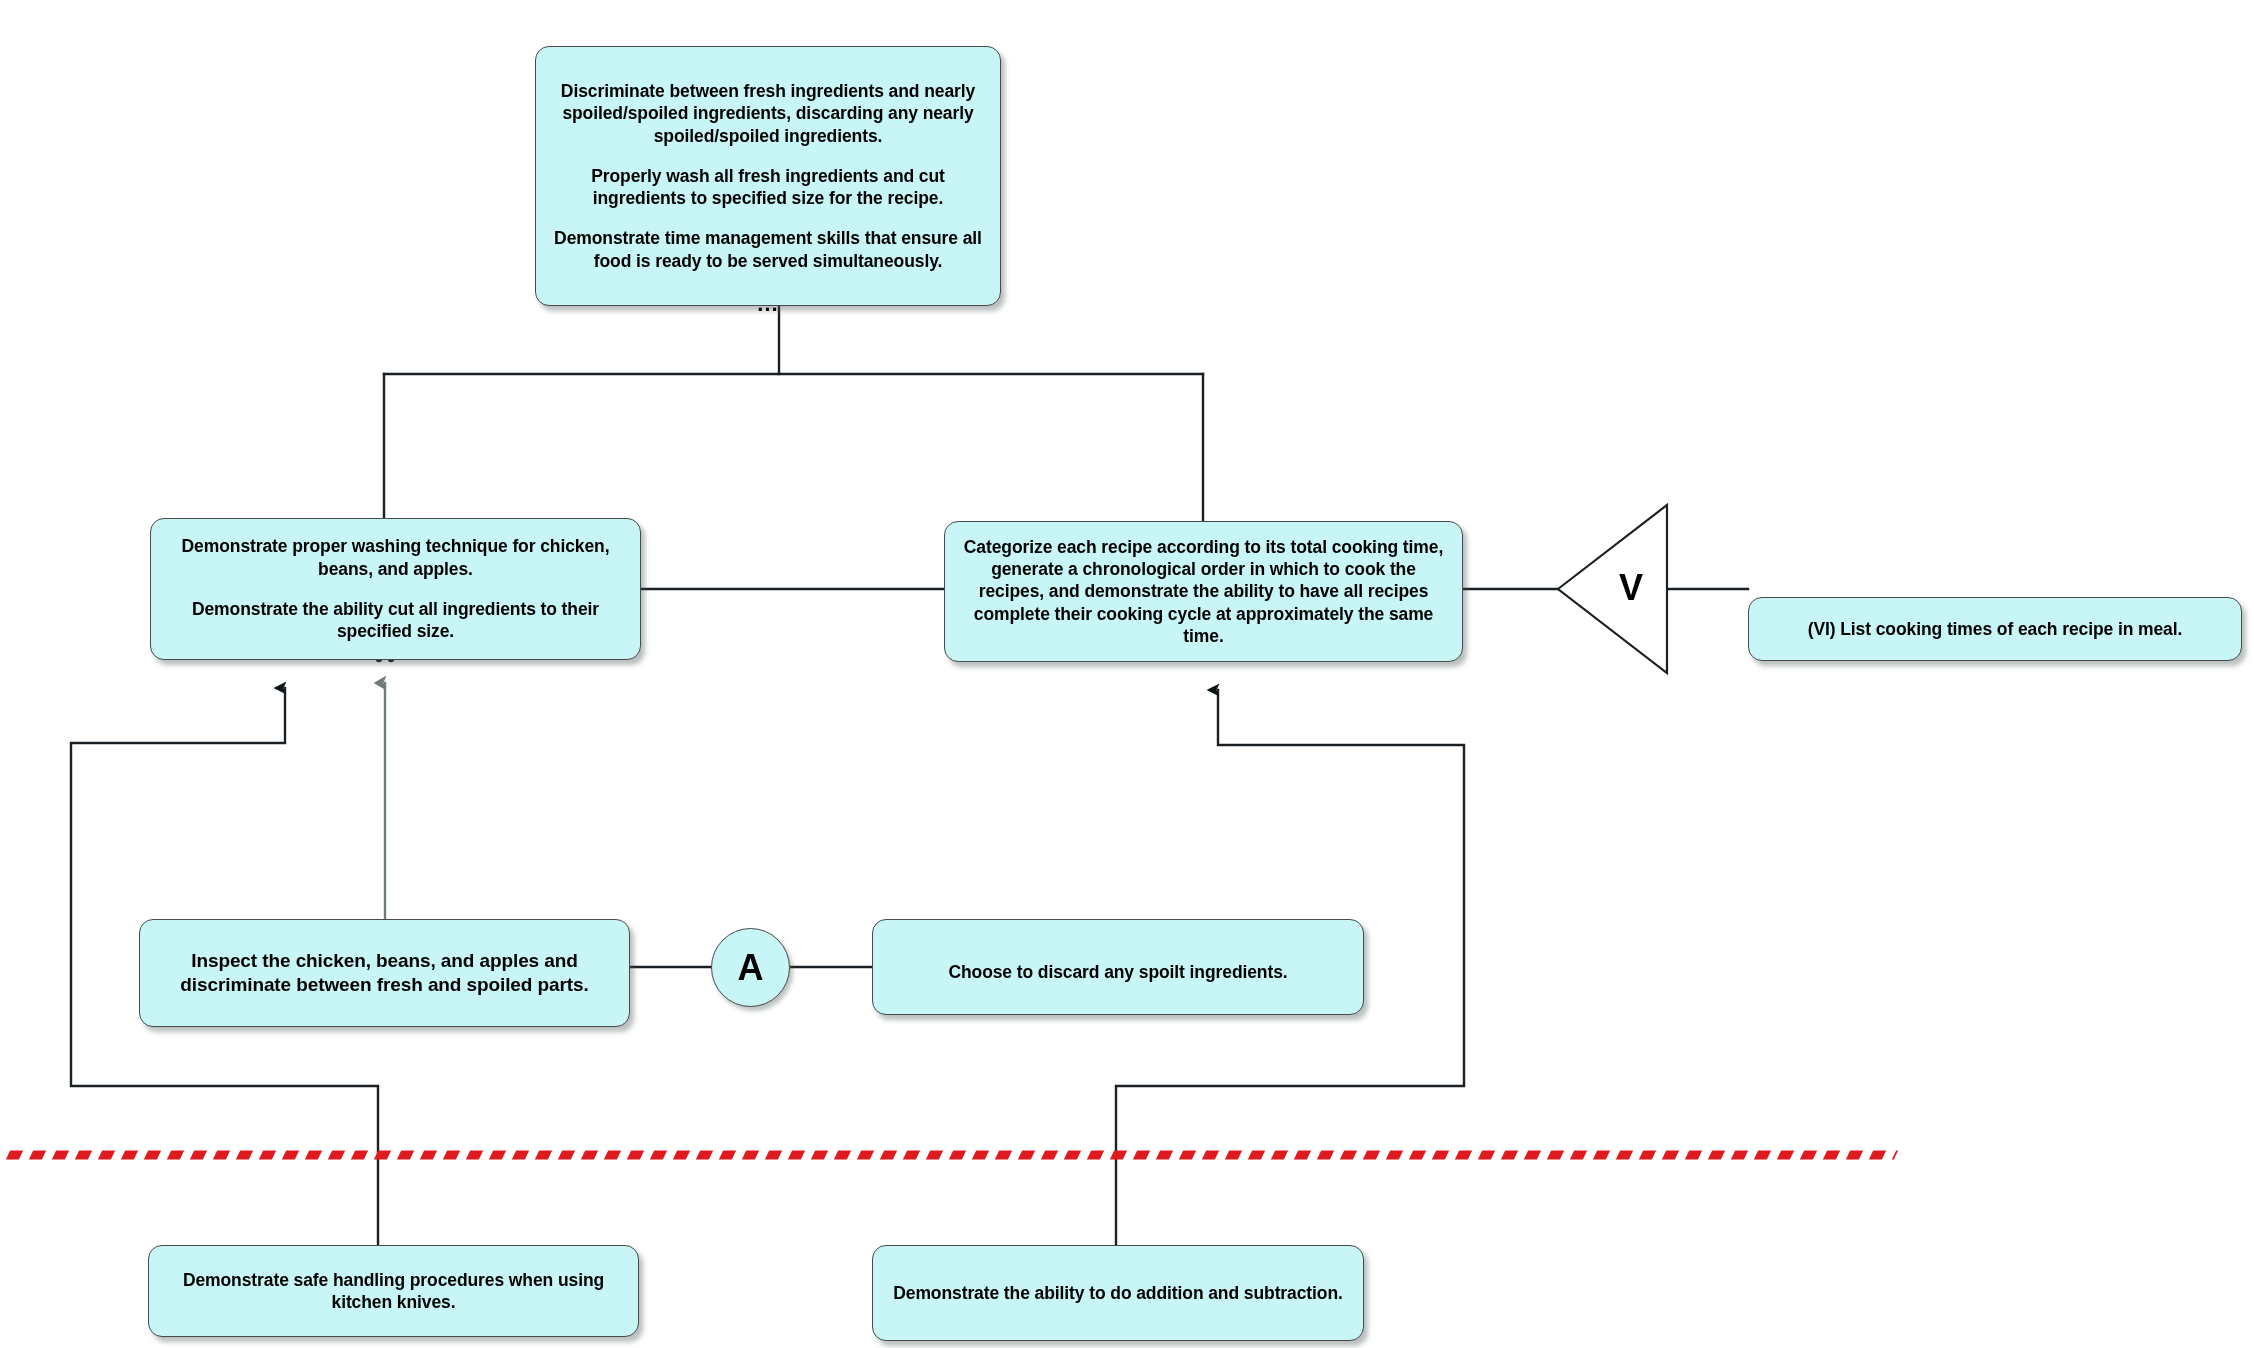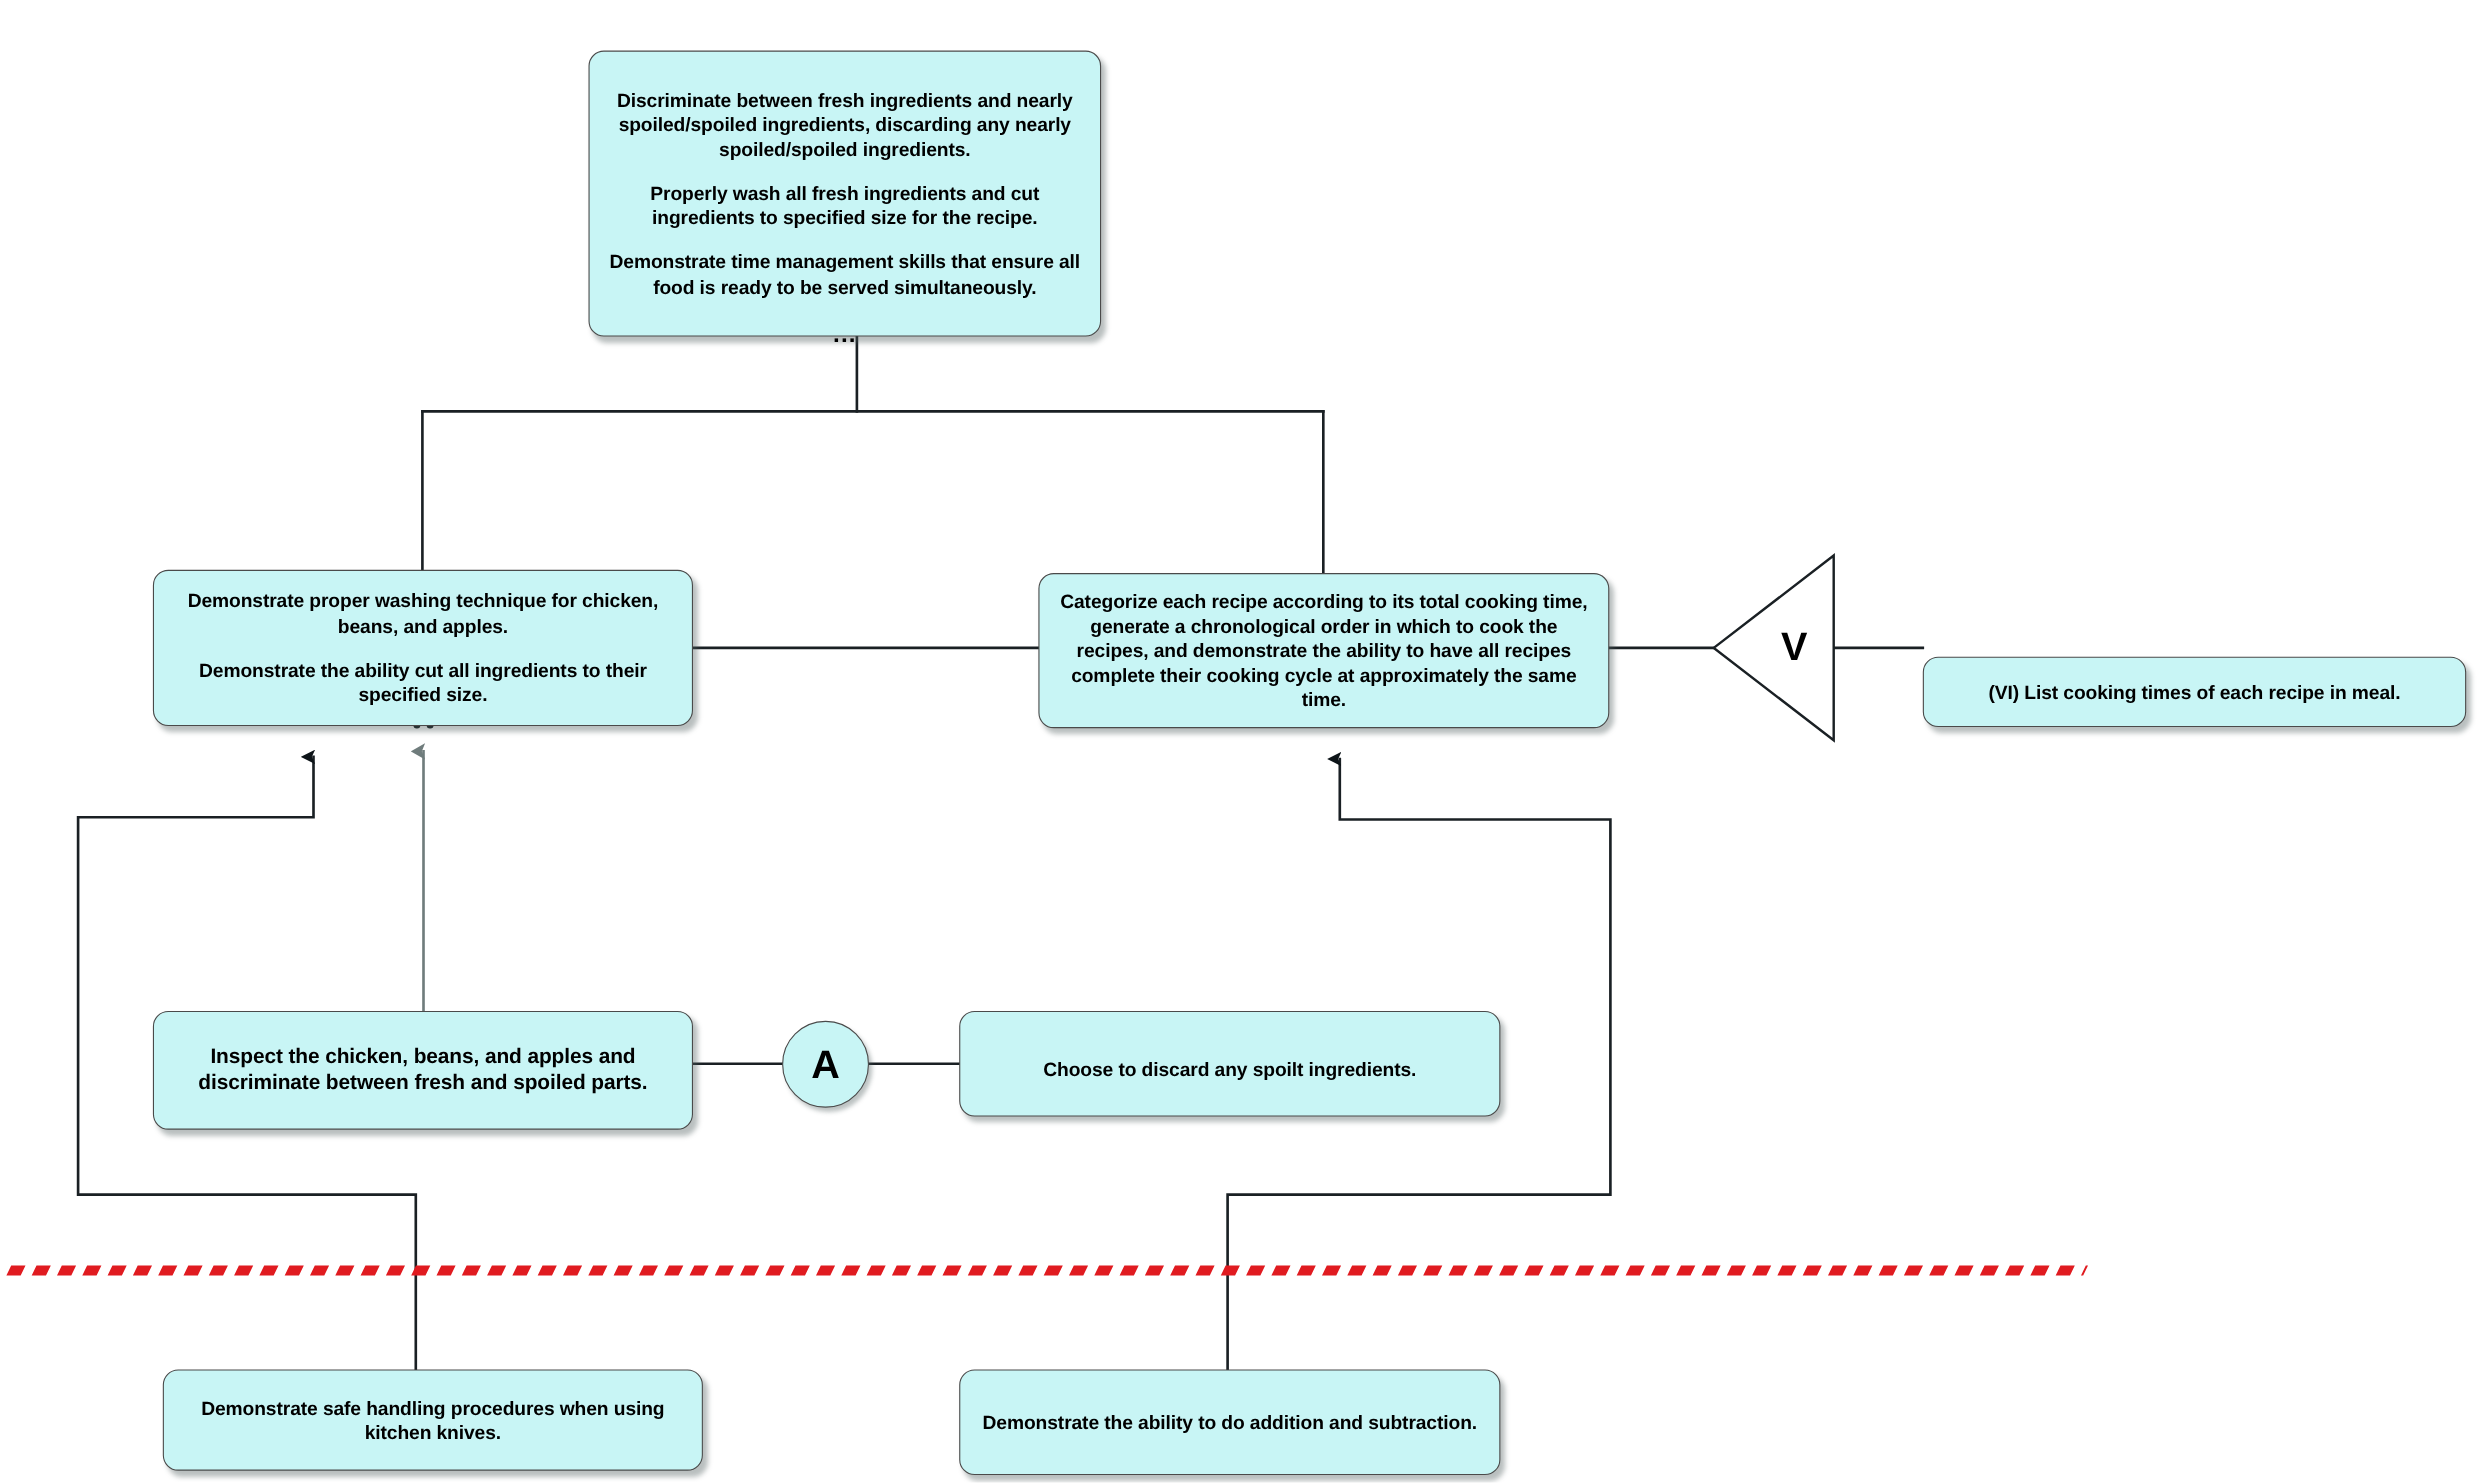--- a/index.html
+++ b/index.html
@@ -137,21 +137,21 @@
     </g>
   </svg>
 
   <div class="node" style="left:535px; top:2px; width:466px; height:260px; font-size:17.5px;margin-top:44px;">
     <p>Discriminate between fresh ingredients and nearly spoiled/spoiled ingredients, discarding any nearly spoiled/spoiled ingredients.</p>
     <p>Properly wash all fresh ingredients and cut ingredients to specified size for the recipe.</p>
     <p>Demonstrate time management skills that ensure all food is ready to be served simultaneously.</p>
     <span class="ellipsis">...</span>
   </div>
 
-  <div class="node" style="left:139px; top:518px; width:491px; height:142px; font-size:17.5px;">
+  <div class="node" style="left:150px; top:518px; width:491px; height:142px; font-size:17.5px;">
     <p>Demonstrate proper washing technique for chicken, beans, and apples.</p>
     <p>Demonstrate the ability cut all ingredients to their specified size.</p>
   </div>
 
   <div class="node" style="left:944px; top:521px; width:519px; height:141px; font-size:17.5px;">
     <p>Categorize each recipe according to its total cooking time, generate a chronological order in which to cook the recipes, and demonstrate the ability to have all recipes complete their cooking cycle at approximately the same time.</p>
   </div>
 
   <div class="node" style="left:1748px; top:557px; width:494px; height:64px; font-size:17.5px;margin-top:40px;">
     <p>(VI) List cooking times of each recipe in meal.</p>

